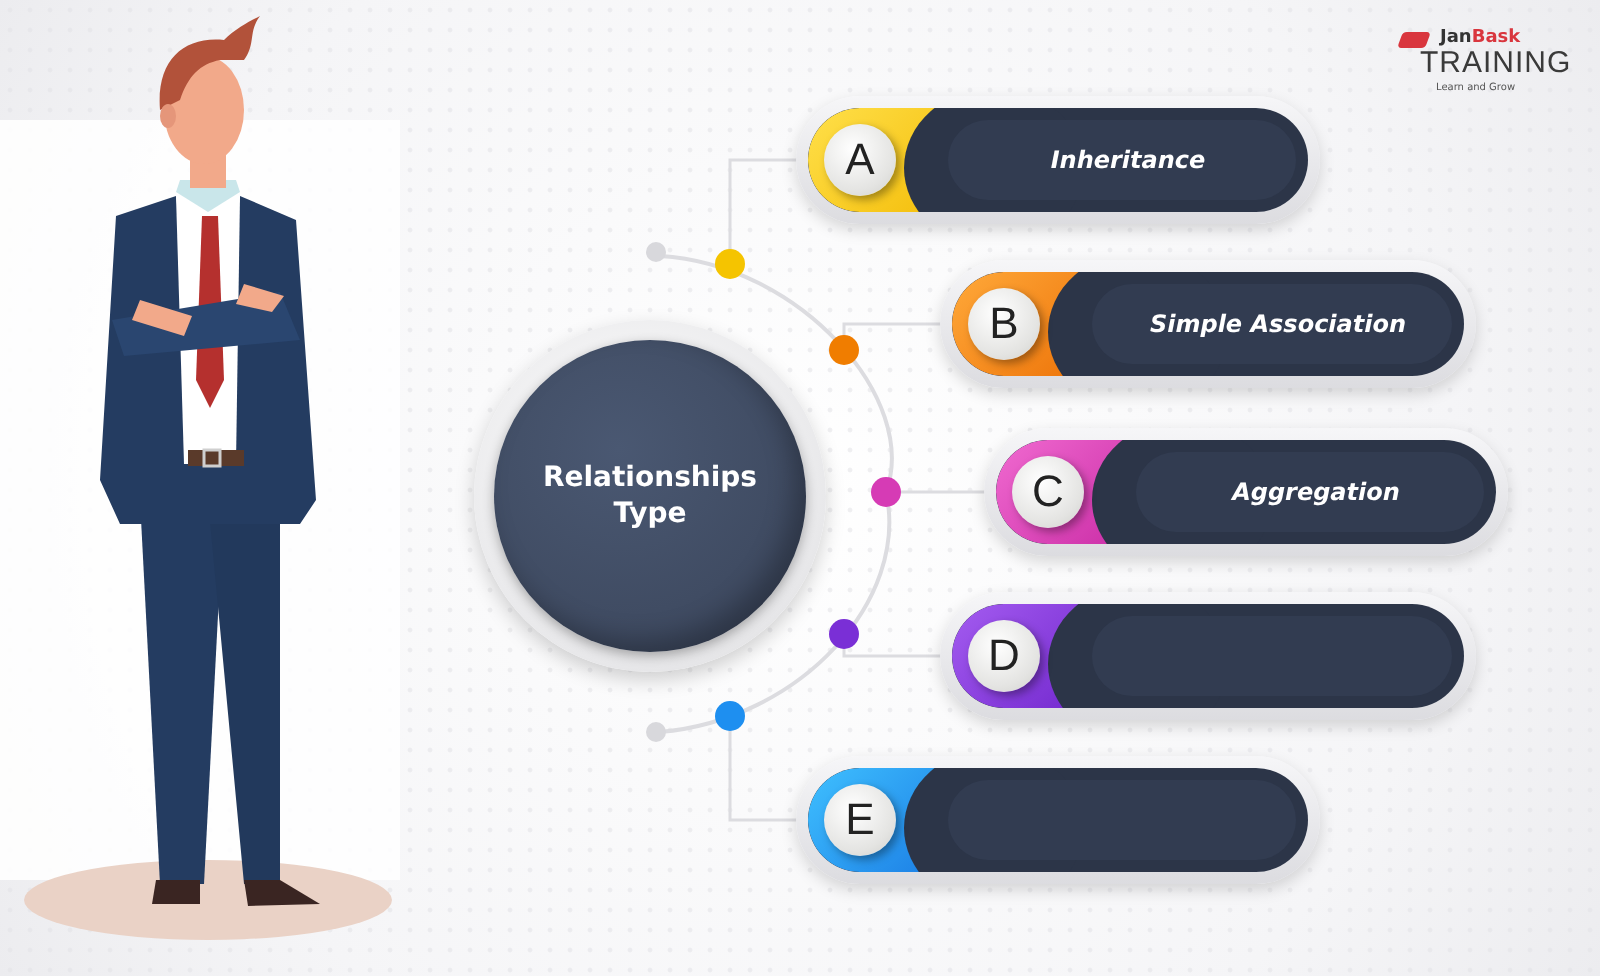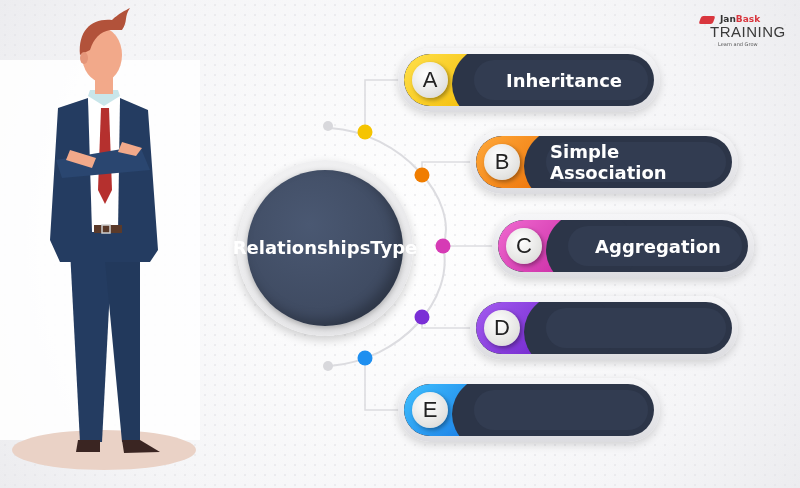--- a/index.html
+++ b/index.html
@@ -19,38 +19,38 @@
   .logo .lg { position:absolute; left:18px; top:27px; font-size:5px; color:#555; }
   .logo .cap { position:absolute; left:0; top:2px; width:14px; height:8px; background:#d9363e; transform:skewX(-20deg); border-radius:2px; }
 
   
   .hub-outer { position:absolute; left:237px; top:160px; width:176px; height:176px; border-radius:50%;
     background: radial-gradient(circle at 45% 40%, #ffffff 0%, #e8e8ea 70%, #d7d7da 100%);
     box-shadow: 0 4px 10px rgba(0,0,0,.18); }
   .hub-inner { position:absolute; left:247px; top:170px; width:156px; height:156px; border-radius:50%;
     background: radial-gradient(circle at 40% 35%, #4a5872 0%, #404c63 60%, #384257 100%);
     box-shadow: inset -6px -6px 12px rgba(0,0,0,.25), 0 2px 6px rgba(0,0,0,.3);
-    display:flex; flex-direction:row; align-items:center; justify-content:center; color:#fff;
-    font-family:"DejaVu Sans", sans-serif; font-weight:bold; font-size:18px; line-height:18px; text-align:center; }
+    display:flex; flex-direction:column; align-items:center; justify-content:center; color:#fff;
+    font-family:"DejaVu Sans", sans-serif; font-weight:bold; font-size:14px; line-height:18px; text-align:center; }
 
   svg.lines { position:absolute; left:0; top:0; }
 
   
   .pill { position:absolute; height:64px; border-radius:32px;
     background: linear-gradient(#f6f6f8,#dcdce0); box-shadow: 0 3px 8px rgba(0,0,0,.15); }
   .pill .body { position:absolute; left:6px; top:6px; right:6px; bottom:6px; border-radius:26px; background:#2c3548; overflow:hidden; }
   .pill .accent { position:absolute; left:0; top:0; bottom:0; width:90px; border-radius:26px 0 0 26px; }
   .pill .curve { position:absolute; left:48px; top:-10px; width:90px; height:80px; border-radius:50%; background:#2c3548; }
   .pill .inner-sheen { position:absolute; left:70px; top:6px; right:6px; bottom:6px; border-radius:22px; background:#323c51; }
   .pill .letter { position:absolute; left:10px; top:8px; width:36px; height:36px; border-radius:50%;
     background: radial-gradient(circle at 40% 35%, #ffffff 0%, #e4e4e2 65%, #cfcfcb 100%);
     box-shadow: 2px 2px 4px rgba(0,0,0,.35);
     display:flex; align-items:center; justify-content:center; font-size:22px; color:#222; font-family:"Liberation Sans", sans-serif; }
   .pill .label { position:absolute; left:80px; right:10px; top:0; bottom:0; display:flex; align-items:center; justify-content:center;
-    color:#fff; font-weight:bold; font-size:18px; font-family:"DejaVu Sans", sans-serif; }
+    color:#fff; font-weight:bold; font-size:12px; font-family:"DejaVu Sans", sans-serif;font-style:italic; }
 
   
   .man { position:absolute; left:0; top:0; }
 </style>
 </head>
 <body>
 
 <div class="canvas">
   <div class="dots"></div>
   <div class="panel"></div>

